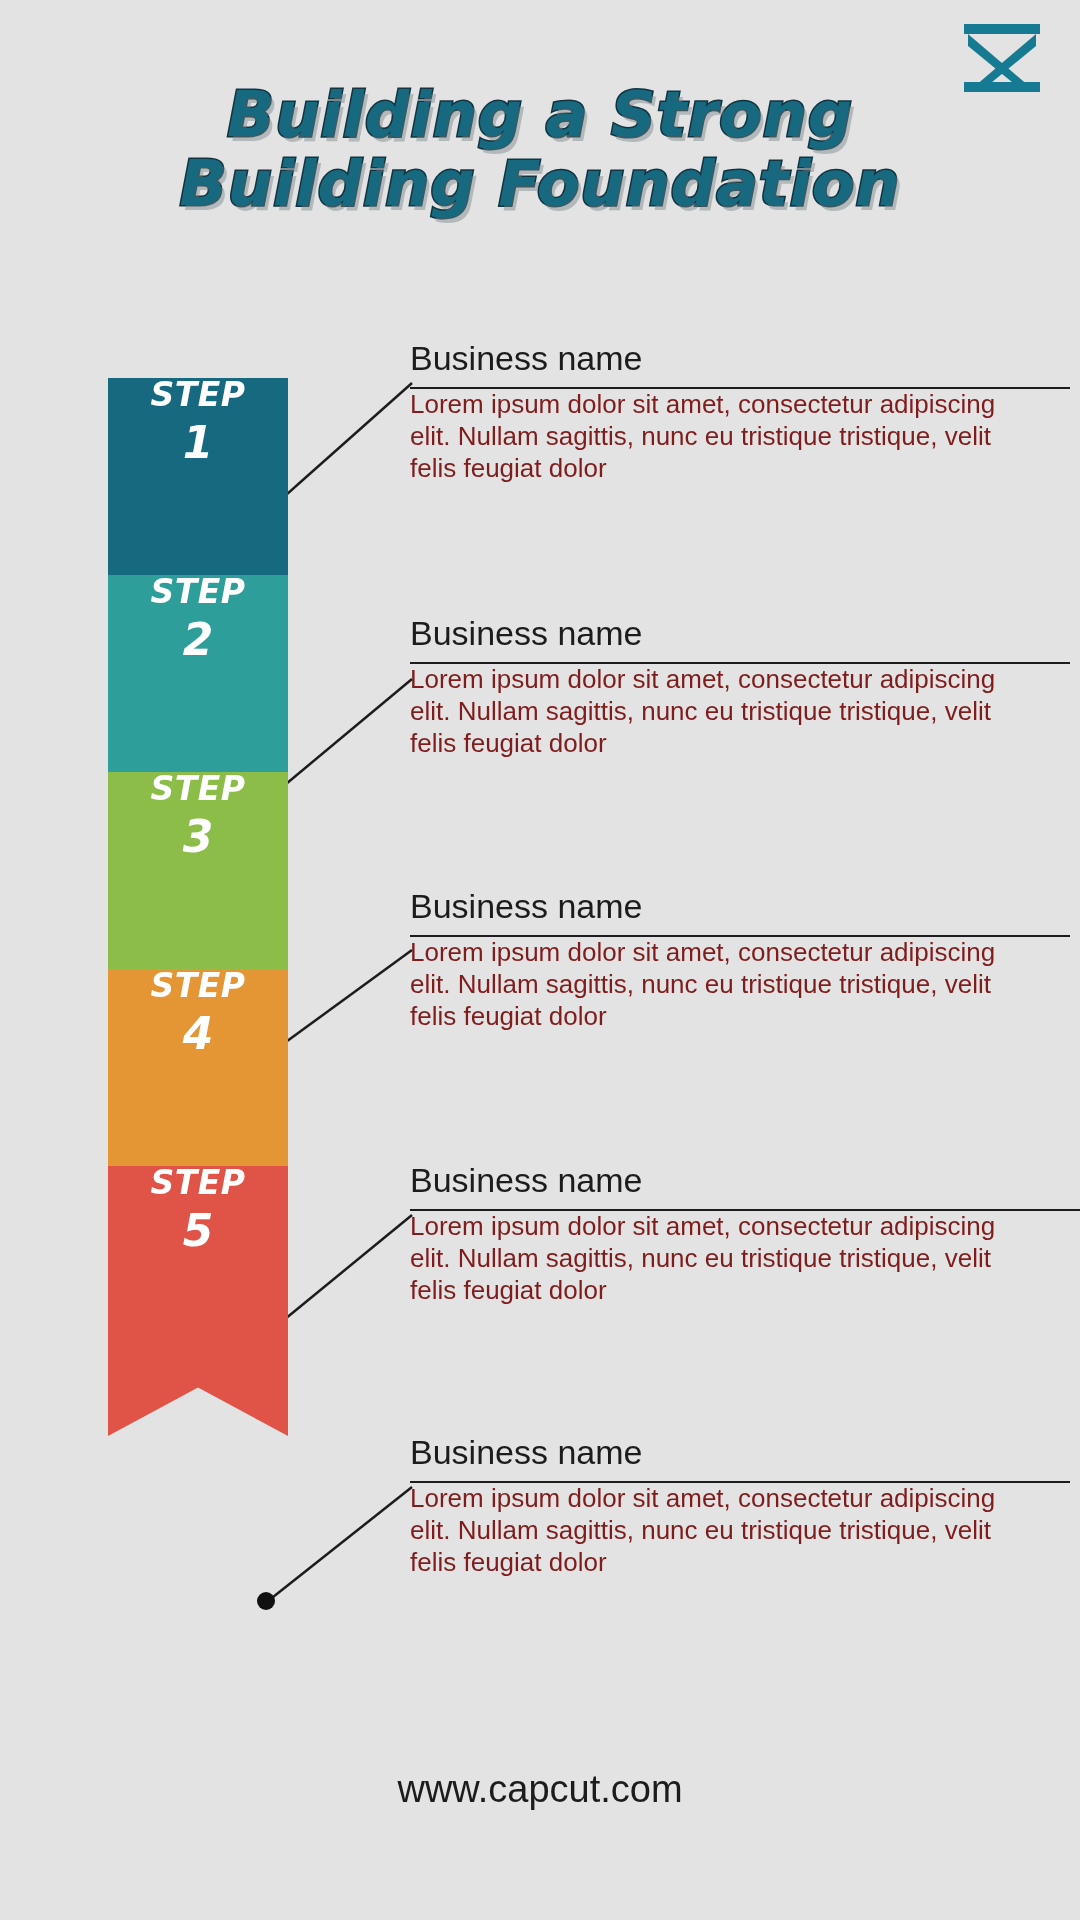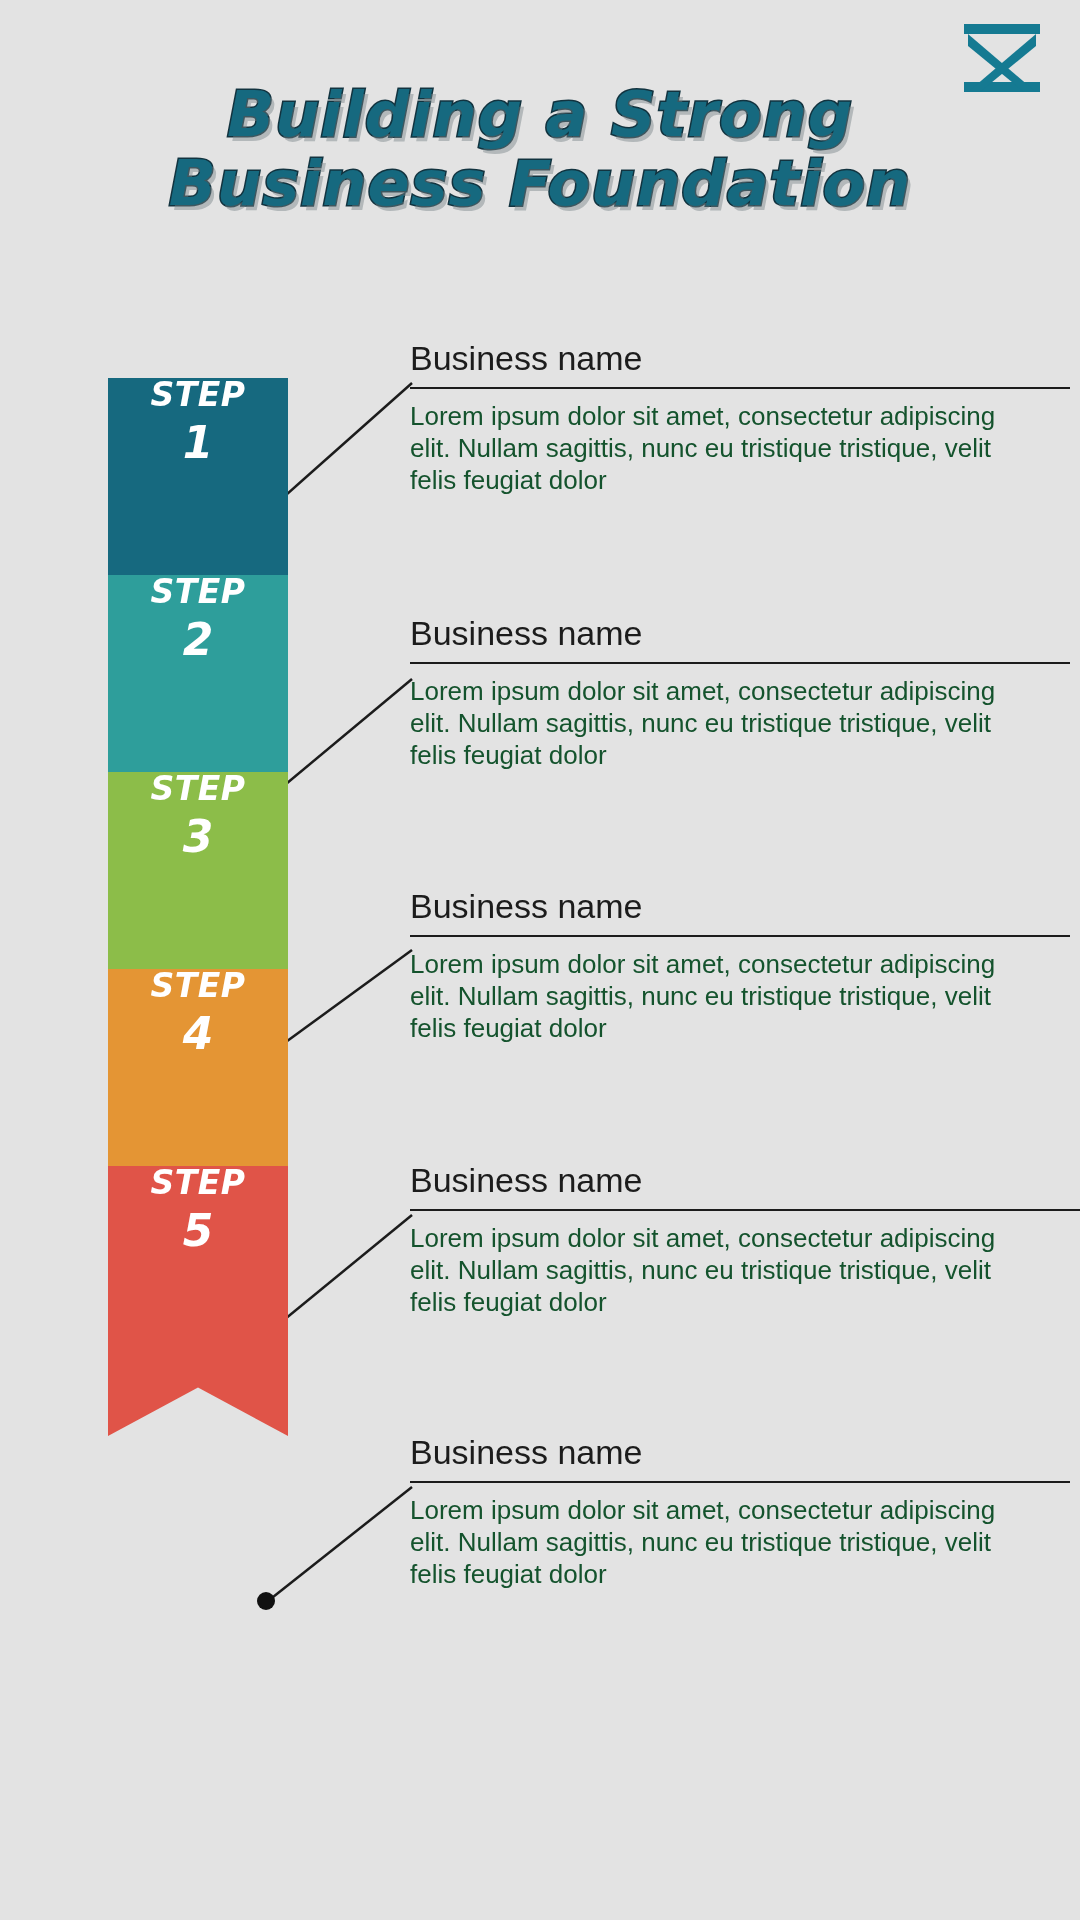--- a/index.html
+++ b/index.html
@@ -106,23 +106,23 @@
     font-family: "Liberation Sans", sans-serif;
     font-size: 34px;
     color: #1c1c1c;
     padding-bottom: 10px;
     border-bottom: 2px solid #1c1c1c;
     line-height: 1.1;
   }
   .tb-body {
     font-family: "Liberation Sans", sans-serif;
     font-size: 26px;
-    color: #14532d;
+    color: #7f1d1d;
     line-height: 1.23;
-    padding-top: 12px;
+    padding-top: 0;
     width: 600px;
   }
 
   
   .connectors {
     position: absolute;
     left: 0;
     top: 0;
     width: 1080px;
     height: 1920px;
@@ -150,21 +150,21 @@
     <svg viewBox="0 0 100 80" width="100" height="80" aria-hidden="true">
       <rect x="12" y="6" width="76" height="10" fill="#157a92"></rect>
       <rect x="12" y="64" width="76" height="10" fill="#157a92"></rect>
       <path d="M16 16 L84 74 L72 74 L16 28 Z" fill="#157a92"></path>
       <path d="M84 16 L16 74 L28 74 L84 28 Z" fill="#157a92"></path>
     </svg>
   </div>
 
   <div class="title-wrap">
     <div class="title-line">Building a Strong</div>
-    <div class="title-line">Business Foundation</div>
+    <div class="title-line">Building Foundation</div>
   </div>
 
   <svg class="connectors" viewBox="0 0 1080 1920">
     <line x1="268" y1="511" x2="412" y2="383" stroke="#1c1c1c" stroke-width="2.5"></line>
     <circle cx="266" cy="511" r="9" fill="#111"></circle>
     <line x1="268" y1="799" x2="412" y2="679" stroke="#1c1c1c" stroke-width="2.5"></line>
     <circle cx="266" cy="799" r="9" fill="#111"></circle>
     <line x1="268" y1="1055" x2="412" y2="950" stroke="#1c1c1c" stroke-width="2.5"></line>
     <circle cx="266" cy="1055" r="9" fill="#111"></circle>
     <line x1="268" y1="1333" x2="412" y2="1215" stroke="#1c1c1c" stroke-width="2.5"></line>
@@ -220,14 +220,15 @@
   <div class="text-block" style="top:1162px; width:700px;">
     <div class="tb-title">Business name</div>
     <div class="tb-body">Lorem ipsum dolor sit amet, consectetur adipiscing elit. Nullam sagittis, nunc eu tristique tristique, velit felis feugiat dolor</div>
   </div>
 
   <div class="text-block" style="top:1434px;">
     <div class="tb-title">Business name</div>
     <div class="tb-body">Lorem ipsum dolor sit amet, consectetur adipiscing elit. Nullam sagittis, nunc eu tristique tristique, velit felis feugiat dolor</div>
   </div>
 
+  <div class="footer">www.capcut.com</div>
 
 </div>
 
 </body></html>

